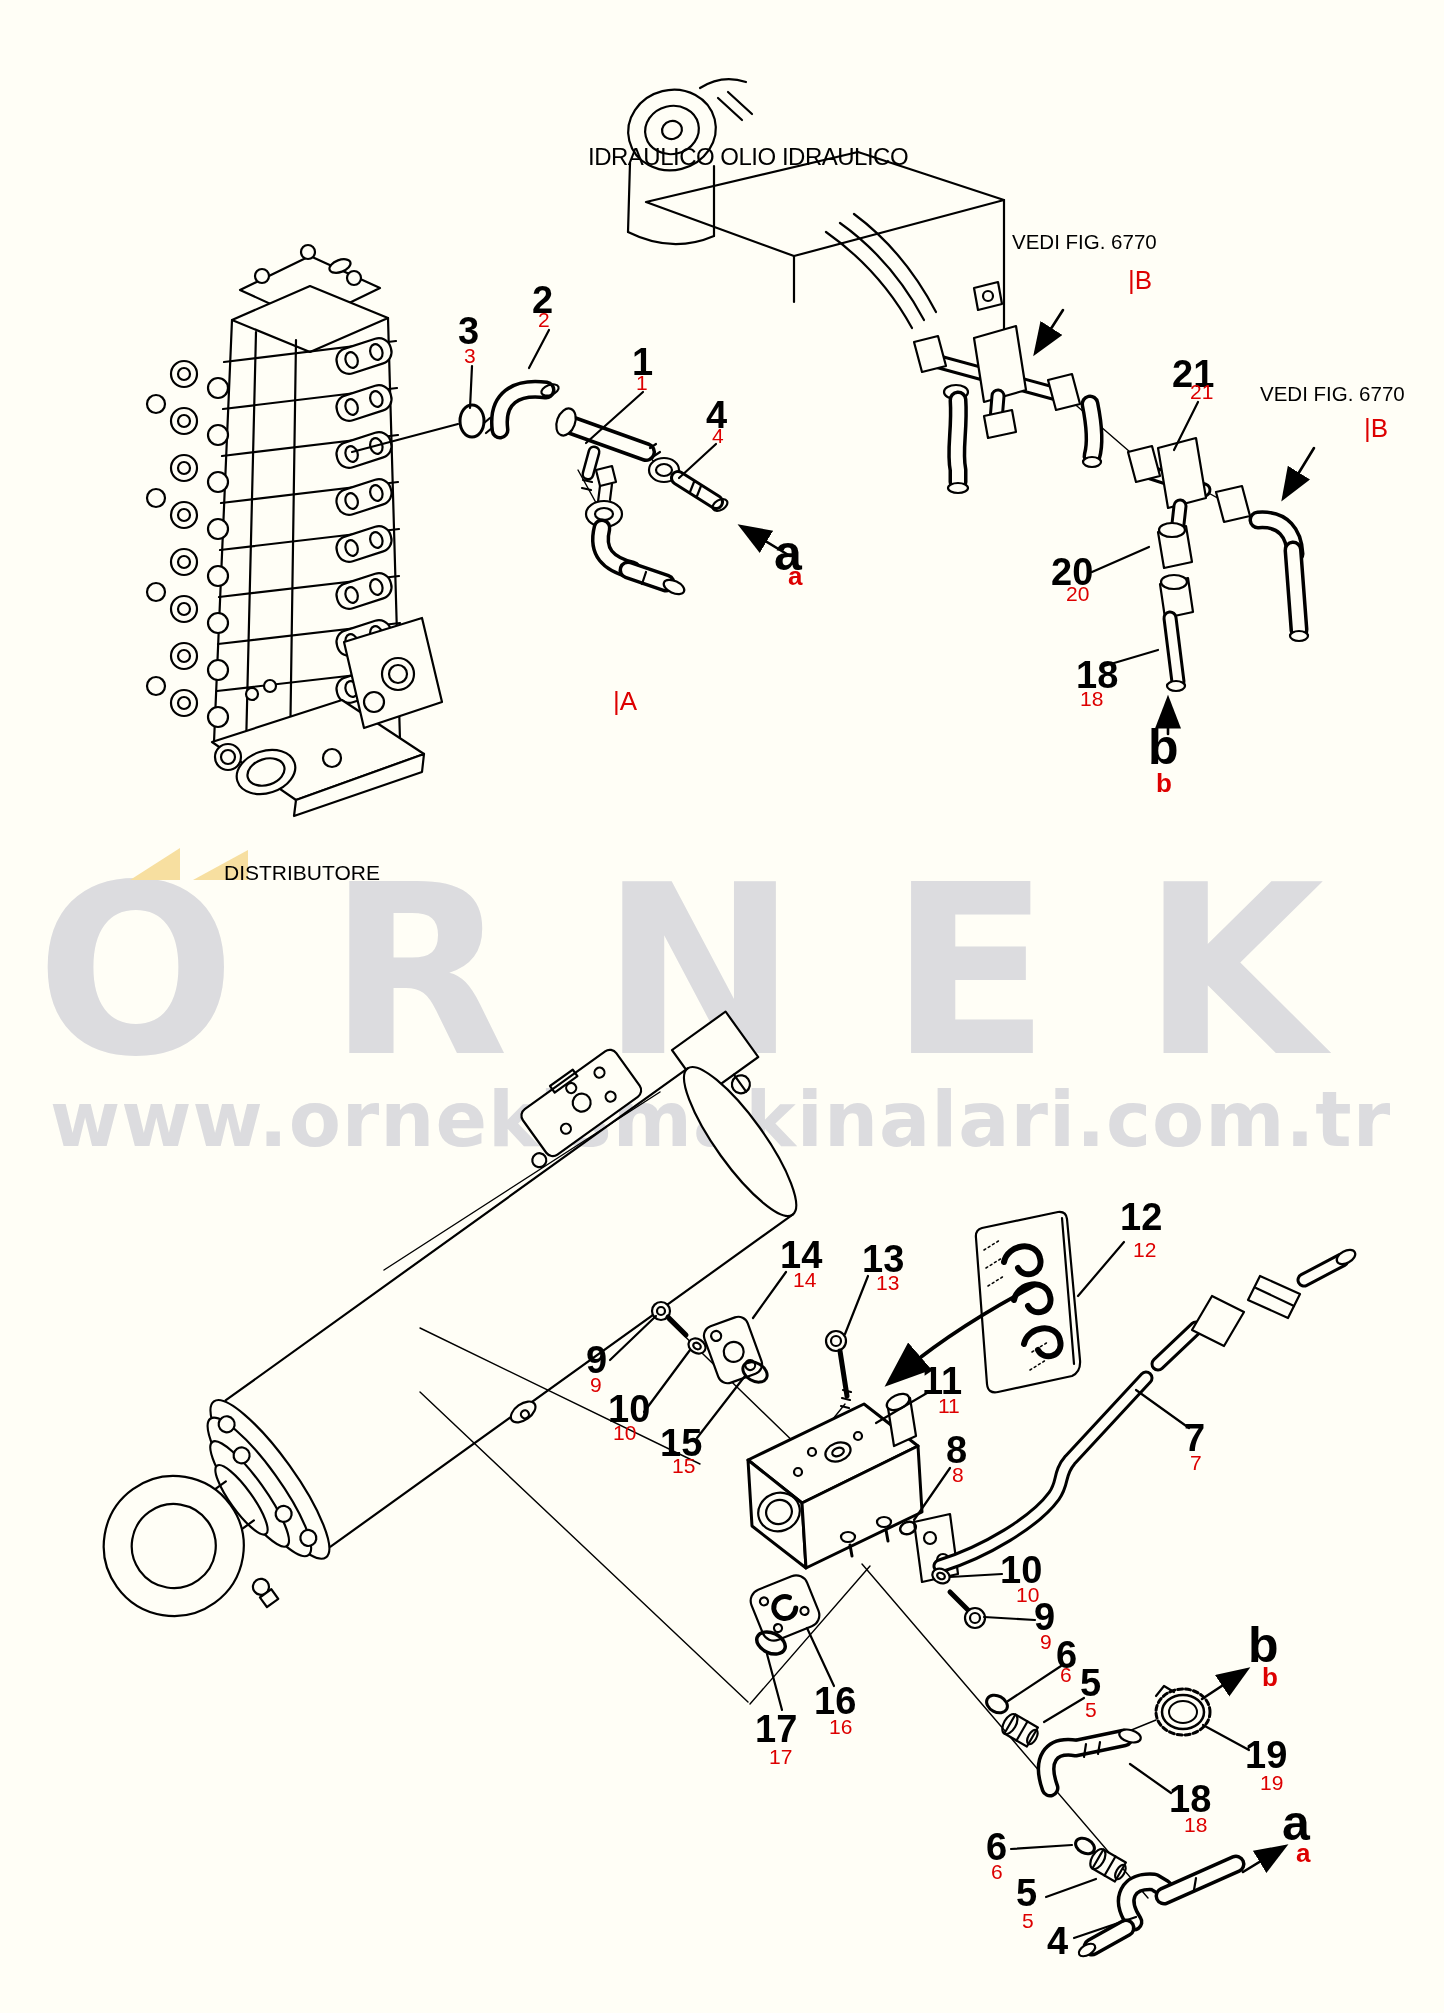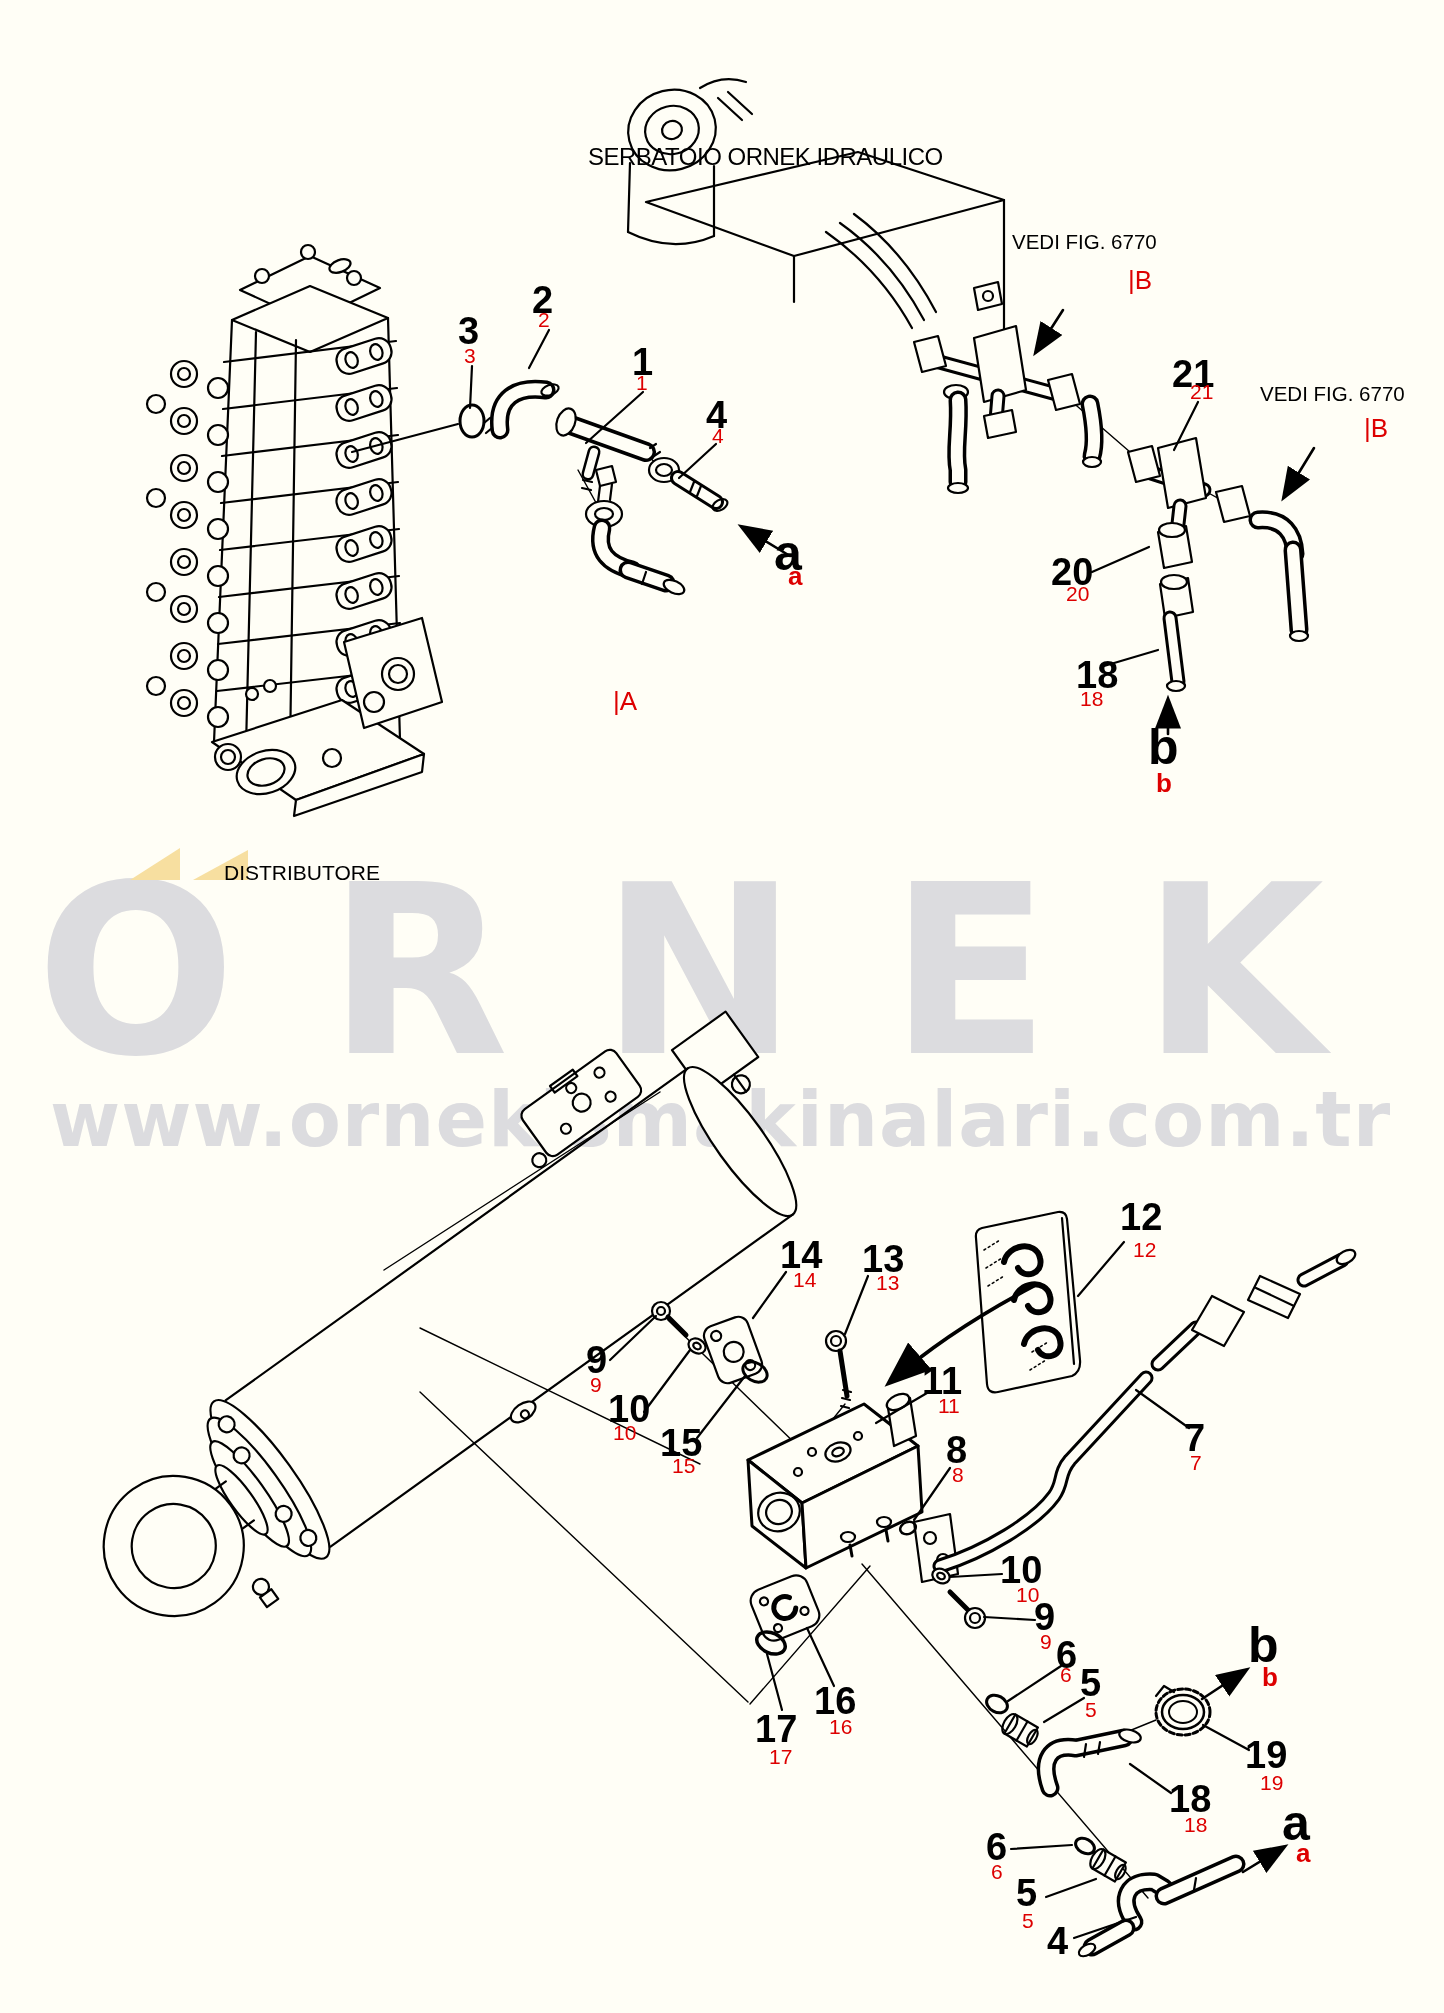--- a/index.html
+++ b/index.html
@@ -459,21 +459,21 @@
       <line class="ar" x1="790" y1="556" x2="742" y2="527" marker-end="url(#ah)"></line>
       <line class="ar" x1="1168" y1="734" x2="1168" y2="700" marker-end="url(#ah)"></line>
       <line class="ar" x1="1063" y1="310" x2="1036" y2="352" marker-end="url(#ah)"></line>
       <line class="ar" x1="1314" y1="448" x2="1284" y2="497" marker-end="url(#ah)"></line>
       <line class="ar" x1="1202" y1="1699" x2="1246" y2="1670" marker-end="url(#ah)"></line>
       <line class="ar" x1="1243" y1="1872" x2="1284" y2="1847" marker-end="url(#ah)"></line>
       <path class="ar2" d="M 1034,1286 Q 950,1330 890,1382" marker-end="url(#ah)"></path>
     </g>
   </svg>
 
-  <div class="lbl" style="left:588px;top:143px;font-size:24px;letter-spacing:-0.5px;">SERBATOIO ORNEK IDRAULICO</div>
+  <div class="lbl" style="left:588px;top:143px;font-size:24px;letter-spacing:-0.5px;">IDRAULICO OLIO IDRAULICO</div>
   <div class="lbl" style="left:1012px;top:230px;font-size:20.5px;">VEDI FIG. 6770</div>
   <div class="lbl red" style="left:1128px;top:265px;font-size:26px;">|B</div>
   <div class="lbl" style="left:1260px;top:382px;font-size:20.5px;">VEDI FIG. 6770</div>
   <div class="lbl red" style="left:1364px;top:413px;font-size:26px;">|B</div>
   <div class="lbl red" style="left:613px;top:686px;font-size:26px;">|A</div>
   <div class="lbl" style="left:224px;top:833px;font-size:21px;margin-top:28px;">DISTRIBUTORE</div>
 
   <div id="callout-layer">
       <div class="co-black" style="left: 458px; top: 312px;">3</div>
       <div class="co-red" style="left: 464px; top: 345px;">3</div>

